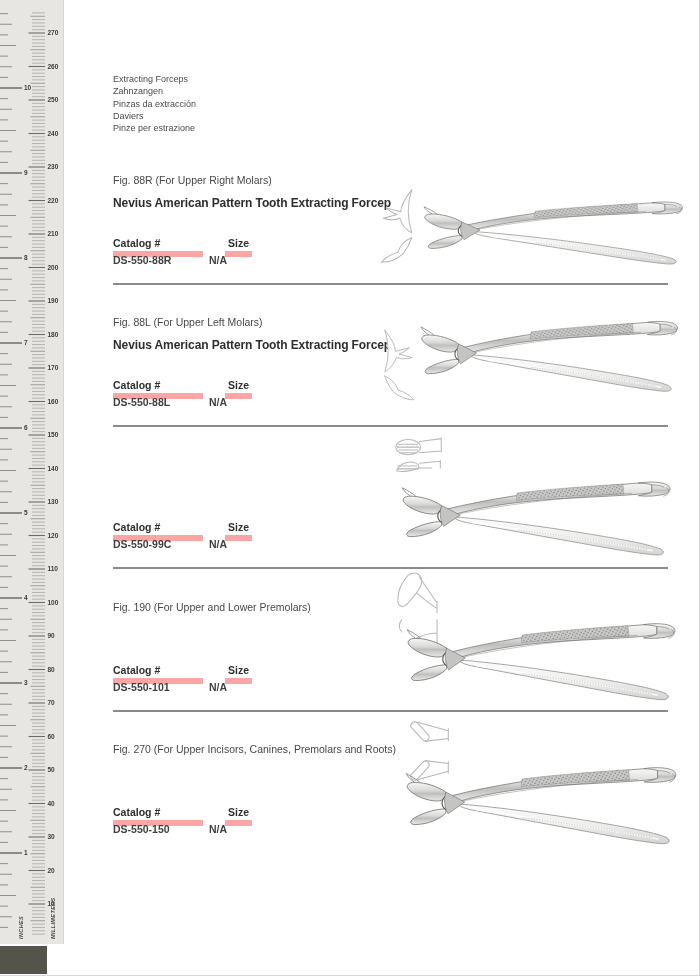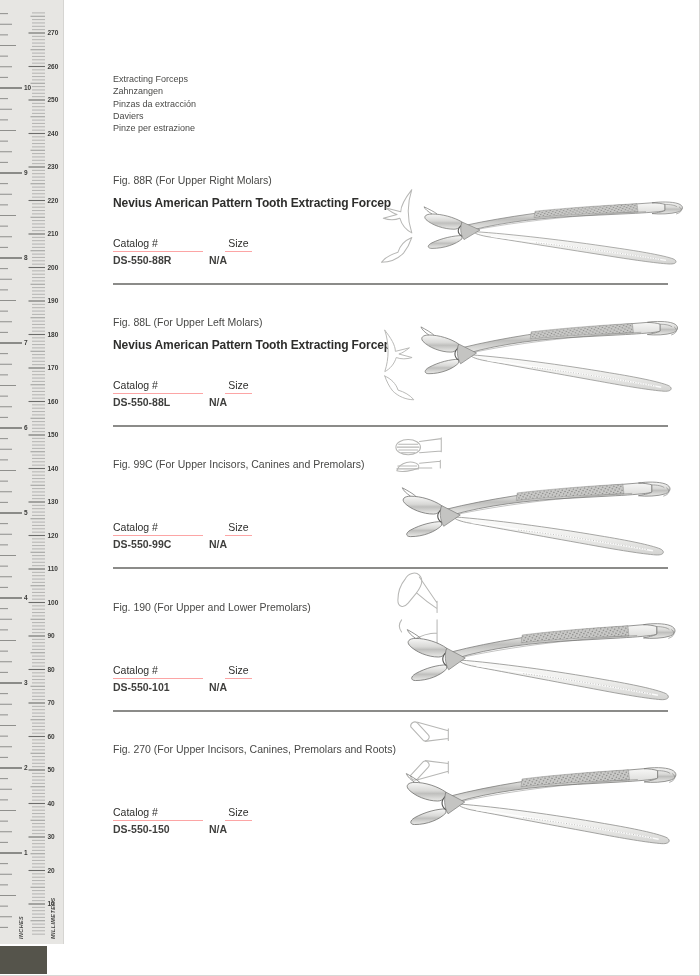--- a/index.html
+++ b/index.html
@@ -17,21 +17,21 @@
   .rcap{position:absolute;transform-origin:0 100%;transform:rotate(-90deg);
         font:italic bold 5.5px "Liberation Sans", sans-serif;color:#4c4c4a;letter-spacing:.4px;white-space:nowrap;}
   .ruler-footer{position:absolute;left:0;top:946px;width:47px;height:28px;background:#55544b;}
   
   .lang-block{position:absolute;left:113px;top:73px;font-size:9px;line-height:12.3px;color:#4a4a48;}
   
   .section{position:absolute;left:113px;width:585px;height:142px;}
   .product-title{position:absolute;left:0;top:4px;font-size:12px;font-weight:bold;letter-spacing:-.1px;color:#2e2e2c;white-space:nowrap;margin-top:40px;}
   .product-fig{position:absolute;left:0;top:22px;font-size:10.5px;color:#484846;white-space:nowrap;text-align:right;}
   .cat-head{position:absolute;left:0;top:85px;height:15px;}
-  .cat-head .h{position:absolute;top:0;font-size:10.5px;font-weight:normal;color:#2e2e2c;border-bottom:1px solid #fca5a5;height:14px;}
+  .cat-head .h{position:absolute;top:0;font-size:10.5px;font-weight:bold;color:#2e2e2c;border-bottom:6px solid #fca5a5;height:14px;}
   .cat-head .h.cat{left:0;width:90px;}
   .cat-head .h.size{left:112px;width:27px;text-align:center;}
   .cat-val{position:absolute;left:0;top:102px;font-size:10.5px;color:#3f3f3d;}
   .cat-val .v{position:absolute;top:0;white-space:nowrap;font-weight:bold;}
   .cat-val .v.cat{left:0;}
   .cat-val .v.size{left:96px;}
   .divider{position:absolute;left:0;top:131px;width:555px;height:2px;background:#8b8b89;}
   .illu{position:absolute;}
   .icon-art path,.icon-art ellipse{fill:#ffffff;stroke:#b7b7b5;stroke-width:1.1;stroke-linejoin:round;stroke-linecap:round;}
   .icon-art .ln{fill:none;stroke:#b7b7b5;}
@@ -529,21 +529,20 @@
       <path d="M40 55 C33 58 27 64 25 71 C18 73 11 77 7 82 C16 82 25 78 31 72 C35 67 38 61 40 55 Z"></path>
     </g>
   </svg>
   <svg class="illu" style="left:300px;top:14px;" width="278" height="90" viewBox="0 0 280 100" preserveAspectRatio="none">
       <use href="#fg" xlink:href="#fg"></use>
     </svg>
   <div class="divider"></div>
 </div>
 
 <div class="section" style="top:436px;">
-  <div class="product-fig">Fig. 99C (For Upper Incisors, Canines and Premolars)</div>
   <div class="cat-head">
     <span class="h cat">Catalog #</span>
     <span class="h size">Size</span>
   </div>
   <div class="cat-val">
     <span class="v cat">DS-550-99C</span>
     <span class="v size">N/A</span>
   </div>
   <svg class="illu icon-art" style="left:281px;top:0px;" width="52" height="44" viewBox="0 0 55 45">
     <ellipse cx="15" cy="11" rx="13" ry="8"></ellipse>

